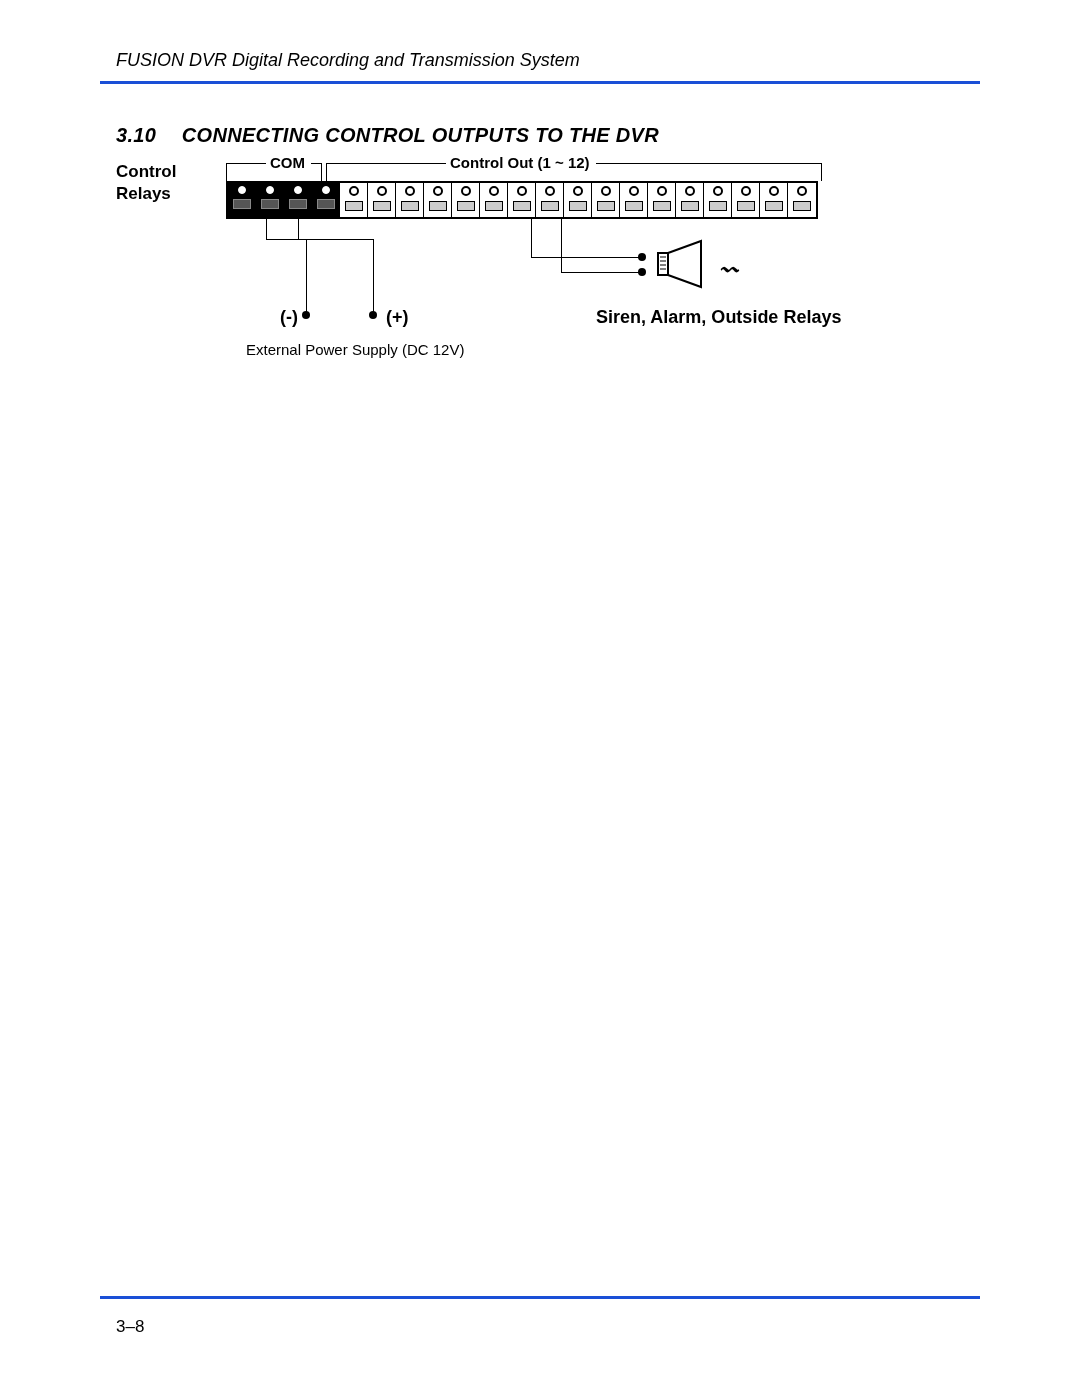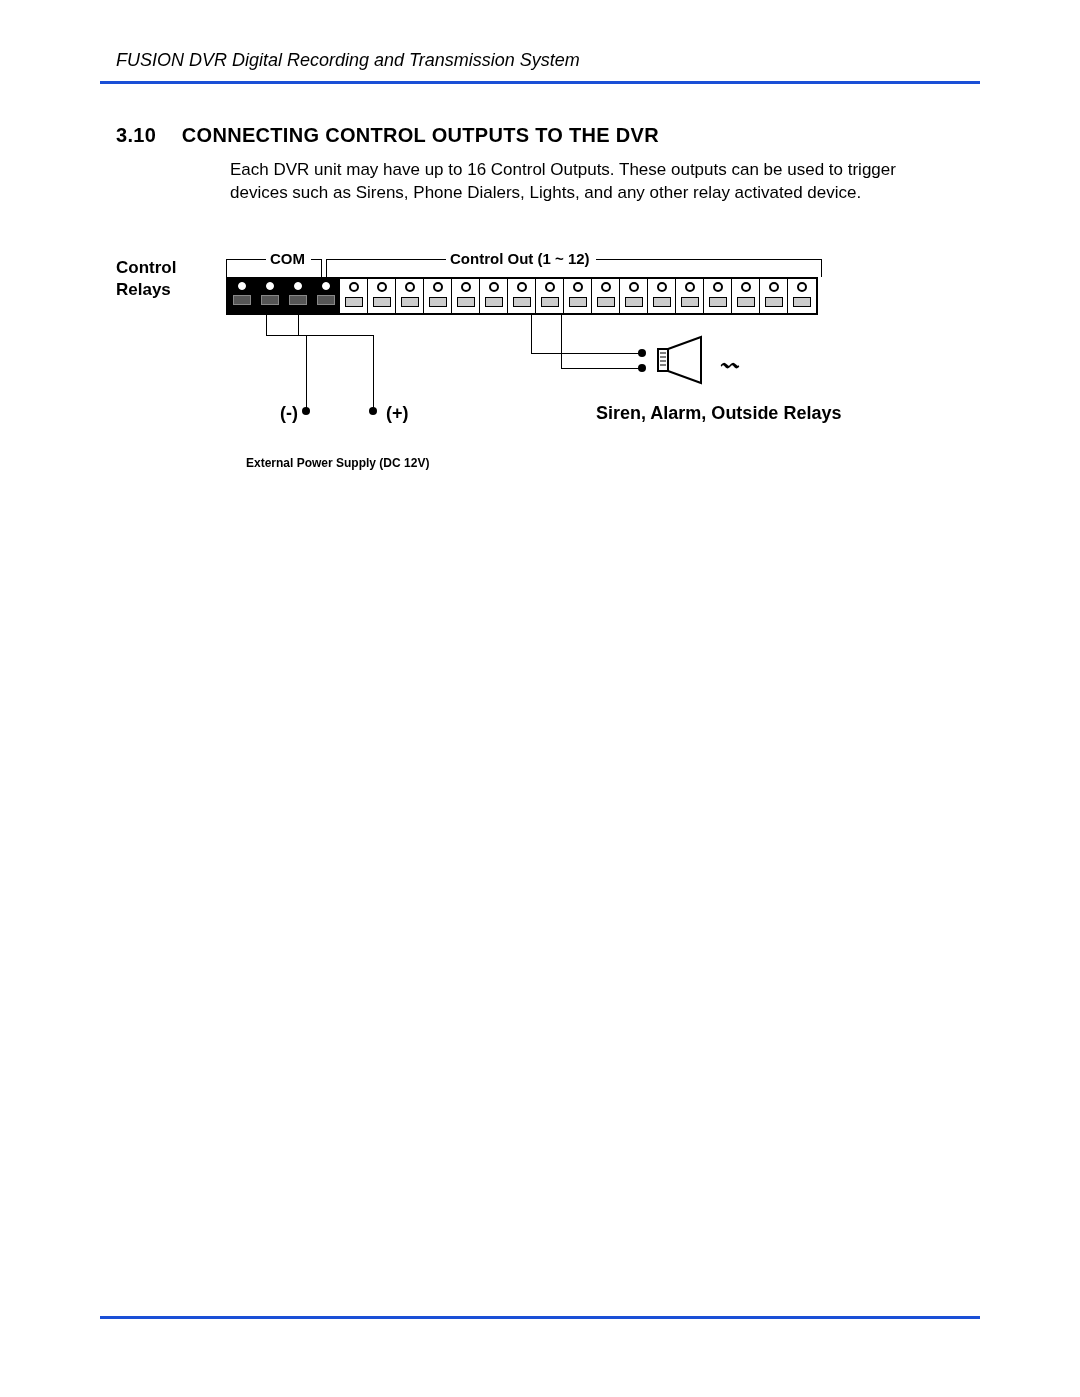--- a/index.html
+++ b/index.html
@@ -29,20 +29,21 @@
     height: 3px;
     background: #1a4fd6;
     margin-bottom: 40px;
   }
   .section-heading {
     font-weight: bold;
     font-size: 20px;
     margin-left: 16px;
     margin-bottom: 12px;
     letter-spacing: 0.3px;
+    font-style: italic;
   }
   .section-heading .num { display:inline-block; width:60px; }
   .intro {
     margin-left: 130px;
     font-size: 17px;
     line-height: 1.35;
     margin-bottom: 50px;
     max-width: 720px;
   }
   .diagram-row {
@@ -121,21 +122,21 @@
   .w1c{ top:80px; left:80px; width:1px; height:75px;}
   .w2 { top:58px; left:72px; width:1px; height:22px;}
   .w2b{ top:80px; left:72px; width:75px; height:1px;}
   .w2c{ top:80px; left:147px; width:1px; height:75px;}
   .enddot{ position:absolute; width:8px;height:8px;border-radius:50%;background:#000;}
   .d1{ top:152px; left:76px;}
   .d2{ top:152px; left:143px;}
   .sign{ position:absolute; font-size:18px; font-weight:bold;}
   .minus{ top:148px; left:54px;}
   .plus{ top:148px; left:160px;}
-  .ext-label{ position:absolute; top:201px; left:20px; font-weight:bold; font-size:12px;}
+  .ext-label{ position:absolute; top:182px; left:20px; font-weight:normal; font-size:15px;}
 
   
   .w3 { top:58px; left:305px; width:1px; height:40px;}
   .w3b{ top:98px; left:305px; width:110px; height:1px;}
   .w4 { top:58px; left:335px; width:1px; height:55px;}
   .w4b{ top:113px; left:335px; width:80px; height:1px;}
   .d3 { top:94px; left:412px;}
   .d4 { top:109px; left:412px;}
   .siren { position:absolute; top:80px; left:430px; }
   .siren svg { width:60px; height:50px; }
@@ -168,21 +169,20 @@
 <div class="page">
 
   <div class="header">FUSION DVR Digital Recording and Transmission System</div>
   <div class="blue-rule"></div>
 
   <div class="section-heading">
     <span class="num">3.10</span>
     <span>CONNECTING CONTROL OUTPUTS TO THE DVR</span>
   </div>
 
-  <div class="intro">Each DVR unit may have up to 16 Control Outputs. These outputs can be used to trigger devices such as Sirens, Phone Dialers, Lights, and any other relay activated device.</div>
 
   <div class="diagram-row">
     <div class="side-label">
       <span>Control</span><br>
       <span>Relays</span>
     </div>
 
     <div class="diagram">
       <span class="top-label com-label">COM</span>
       <span class="top-label out-label">Control Out (1 ~ 12)</span>
@@ -310,14 +310,15 @@
           <polygon points="12,14 45,2 45,48 12,36" fill="none" stroke="#000" stroke-width="2"></polygon>
         </svg>
       </div>
       <span class="siren-wave">〰</span>
       <div class="siren-label">Siren, Alarm, Outside Relays</div>
     </div>
   </div>
 
 
   <div class="footer-rule"></div>
+  <div class="page-num">3–8</div>
 
 </div>
 
 </body></html>

